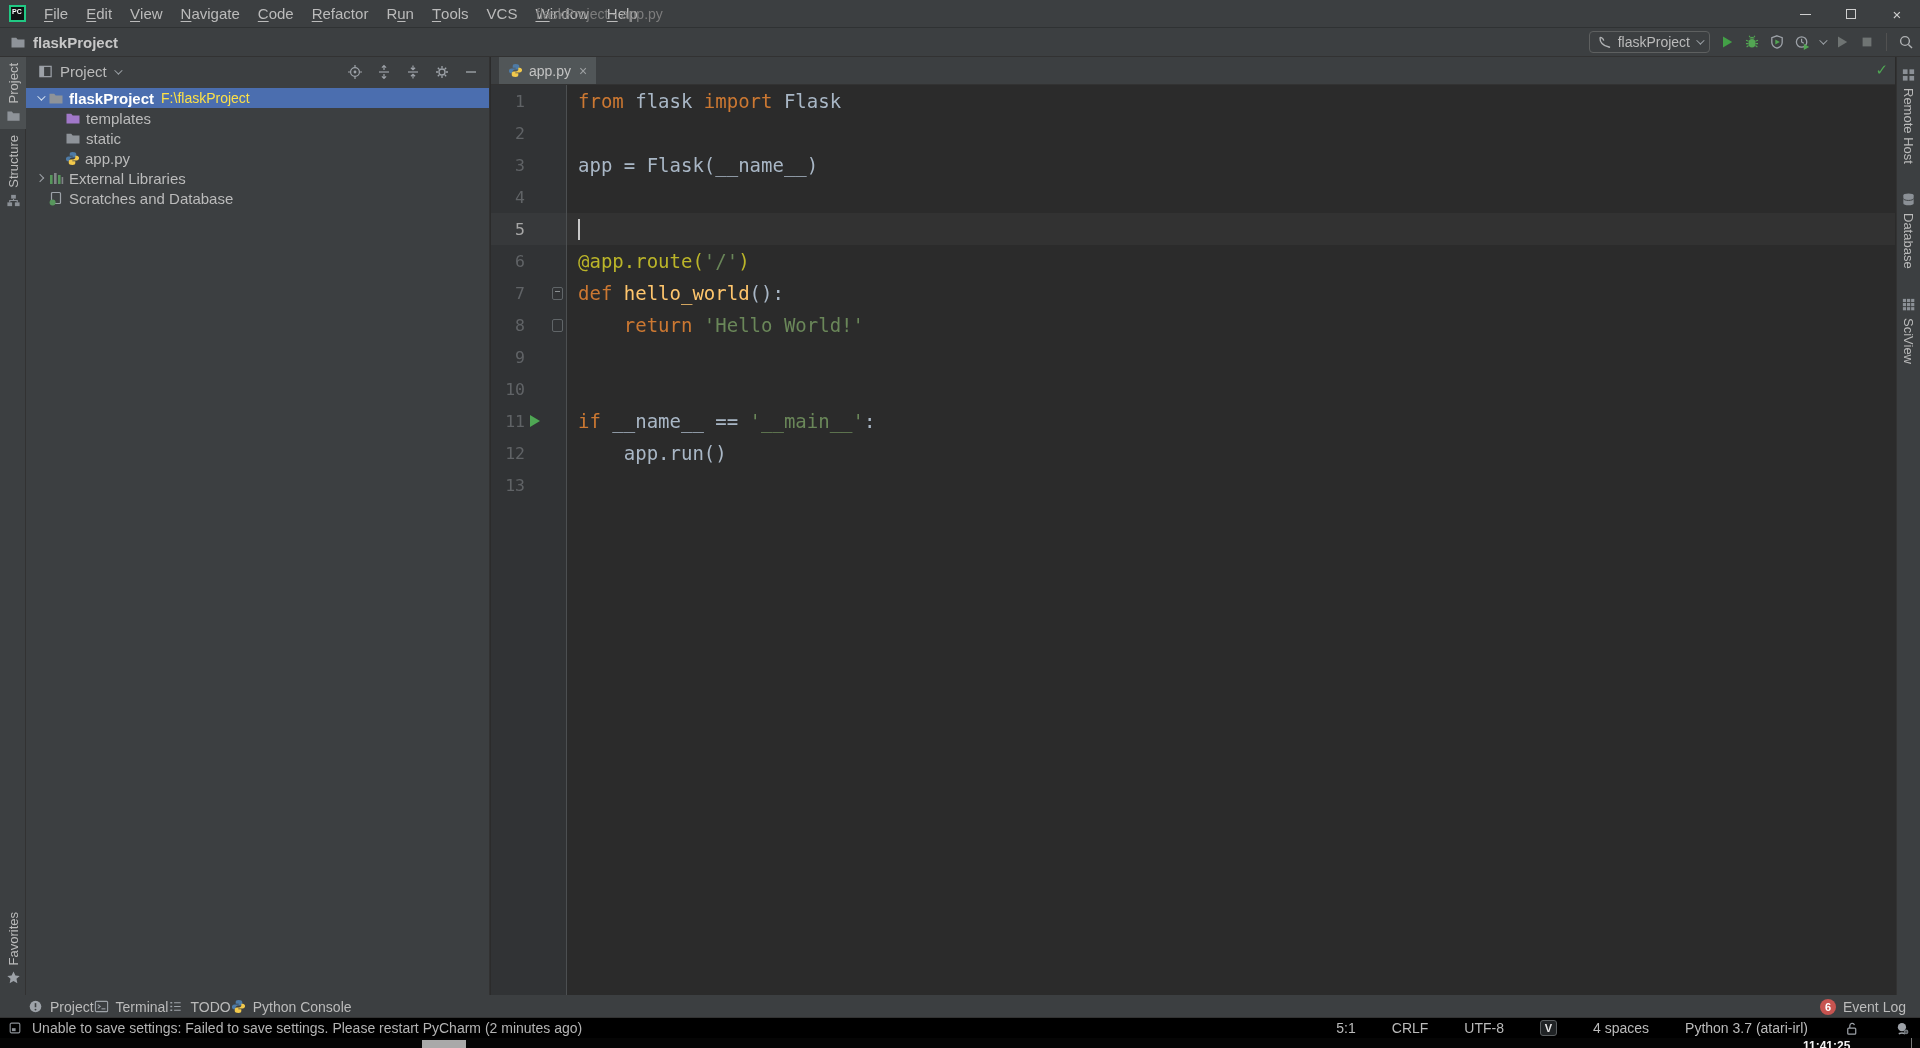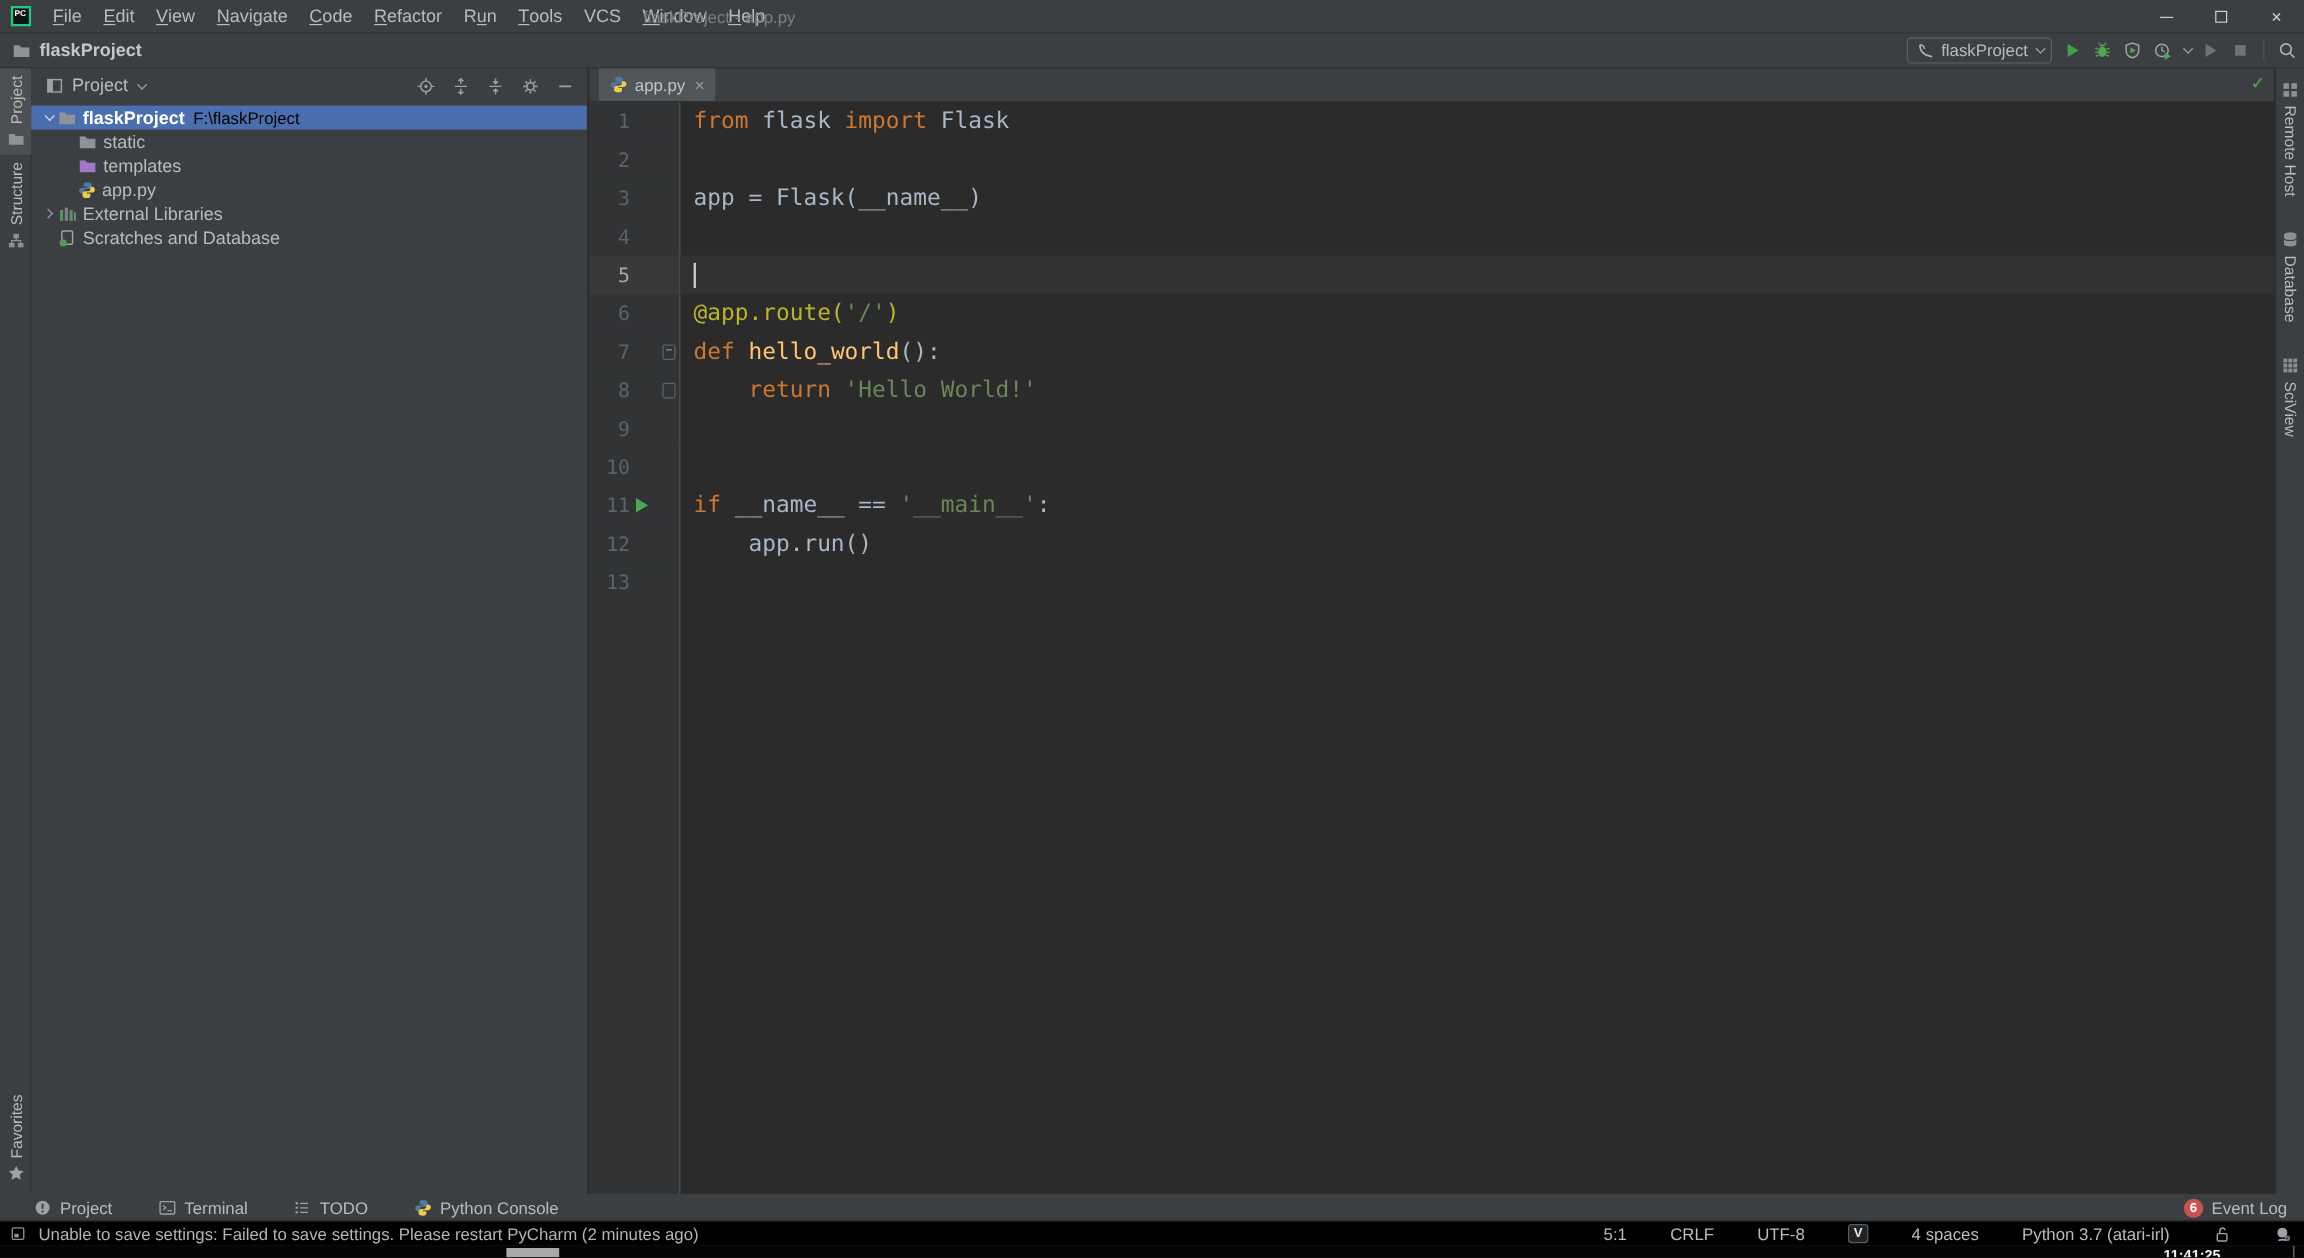--- a/index.html
+++ b/index.html
@@ -62,21 +62,21 @@
                  border-right:1px solid #323232}
   #pp-header{height:29px;display:flex;align-items:center;gap:7px;padding:0 10px 0 12px;font-size:15px}
   #pp-actions{margin-left:auto;display:flex;align-items:center;gap:13px}
   #tree{position:absolute;left:0;top:31px;right:0}
   .tree-row{height:20px;display:flex;align-items:center;font-size:15px;color:#bbbbbb;white-space:nowrap}
   .tree-row.selected{background:#4b6eaf;color:#ffffff}
   .tr-chev{width:16px;display:flex;justify-content:center;align-items:center;flex:none}
   .tr-label{margin-left:5px}
   .tr-label.bold{font-weight:bold}
   .tr-hint{margin-left:7px;color:#8c8c8c;font-size:14px}
-  .tree-row.selected .tr-hint{color:#000000}
+  .tree-row.selected .tr-hint{color:#fde047}
 
   
   #editor{position:absolute;left:491px;top:0;right:25px;bottom:0;background:#2b2b2b}
   #tabbar{height:28px;background:#3c3f41;border-bottom:1px solid #323232;display:flex;align-items:flex-end}
   #tab-active{height:27px;margin-left:8px;background:#515658;display:flex;align-items:center;gap:6px;
               padding:0 9px;font-size:14px;color:#c3c3c3}
   .tab-close{color:#9da0a2;font-size:14px;line-height:1;margin-left:2px}
   #editor-body{position:absolute;left:0;top:28px;right:0;bottom:0;display:flex;flex-direction:column;
                font-family:"DejaVu Sans Mono",monospace;font-size:19px}
   .code-row{display:flex;height:32px;flex:none}
@@ -96,21 +96,21 @@
   .run-tri{width:0;height:0;border-left:10px solid #4fa754;border-top:6.5px solid transparent;
            border-bottom:6.5px solid transparent}
   .fold-m{width:11px;height:13px;border:1px solid #606568;border-radius:2px;position:relative;background:#313335}
   .fold-m.start::after{content:"";position:absolute;left:2px;right:2px;top:3px;height:1.5px;background:#8c9193}
   #filler-row{flex:1;display:flex}
   #inspect-ok{position:absolute;top:5px;right:7px;color:#4fa754;font-size:15px;line-height:1}
 
   
   #toolwin-bar{position:absolute;left:0;right:0;bottom:30px;height:23px;background:#3c3f41;
                display:flex;align-items:center;font-size:14px}
-  .twb-item{display:flex;align-items:center;gap:7px;margin-left:38px;color:#bbbbbb}
+  .twb-item{display:flex;align-items:center;gap:7px;color:#bbbbbb}
   .twb-item:first-child{margin-left:28px}
   #event-log{margin-left:auto;margin-right:14px;display:flex;align-items:center;gap:7px}
   #event-badge{width:16px;height:16px;border-radius:50%;background:#c75450;color:#fff;
                font-size:11px;font-weight:bold;display:flex;align-items:center;justify-content:center}
 
   #statusbar{position:absolute;left:0;right:0;bottom:10px;height:21px;background:#000000;
              border-top:1px solid #323232;display:flex;align-items:center;font-size:14px;color:#b4b4b4}
   #sb-message{margin-left:10px}
   #sb-right{margin-left:auto;display:flex;align-items:center;gap:36px;padding-right:10px}
   .sb-widget{color:#bbbbbb}
@@ -312,33 +312,33 @@
                 <path d="M1.5 13.5V3.8h4.7l1.5 1.8h6.8v7.9z" fill="#8E9399"></path>
               </svg>
             </span>
             <span class="tr-label bold">flaskProject</span>
             <span class="tr-hint">F:\flaskProject</span>
           </div>
           <div class="tree-row" style="padding-left: 23px;">
             <span class="tr-chev"></span>
             <span class="ic">
               <svg width="16" height="16" viewBox="0 0 16 16">
-                <path d="M1.5 13.5V3.8h4.7l1.5 1.8h6.8v7.9z" fill="#8E9399"></path>
-              </svg>
-            </span>
-            <span class="tr-label">static</span>
+                <path d="M1.5 13.5V3.8h4.7l1.5 1.8h6.8v7.9z" fill="#A178C9"></path>
+              </svg>
+            </span>
+            <span class="tr-label">templates</span>
           </div>
           <div class="tree-row" style="padding-left: 23px;">
             <span class="tr-chev"></span>
             <span class="ic">
               <svg width="16" height="16" viewBox="0 0 16 16">
-                <path d="M1.5 13.5V3.8h4.7l1.5 1.8h6.8v7.9z" fill="#A178C9"></path>
-              </svg>
-            </span>
-            <span class="tr-label">templates</span>
+                <path d="M1.5 13.5V3.8h4.7l1.5 1.8h6.8v7.9z" fill="#8E9399"></path>
+              </svg>
+            </span>
+            <span class="tr-label">static</span>
           </div>
           <div class="tree-row" style="padding-left: 23px;">
             <span class="tr-chev"></span>
             <span class="ic">
               <svg width="15" height="15" viewBox="0 0 16 16">
                 <path fill="#4e7ba6" d="M8 1C5.8 1 5 1.9 5 3.1V5h3.2v.9H3.6C2.1 5.9 1 7 1 8.5S2.1 11 3.6 11H5V9.4C5 8 6.1 7 7.5 7h2.4c1.1 0 2.1-.9 2.1-2V3.1C12 1.9 10.6 1 8 1z"></path>
                 <path fill="#f2c94c" d="M8 15c2.2 0 3-.9 3-2.1V11H7.8v-.9h4.6c1.5 0 2.6-1.1 2.6-2.6S13.9 5 12.4 5H11v1.6C11 8 9.9 9 8.5 9H6.1C5 9 4 9.9 4 11v1.9C4 14.1 5.4 15 8 15z"></path>
               </svg>
             </span>
             <span class="tr-label">app.py</span>

